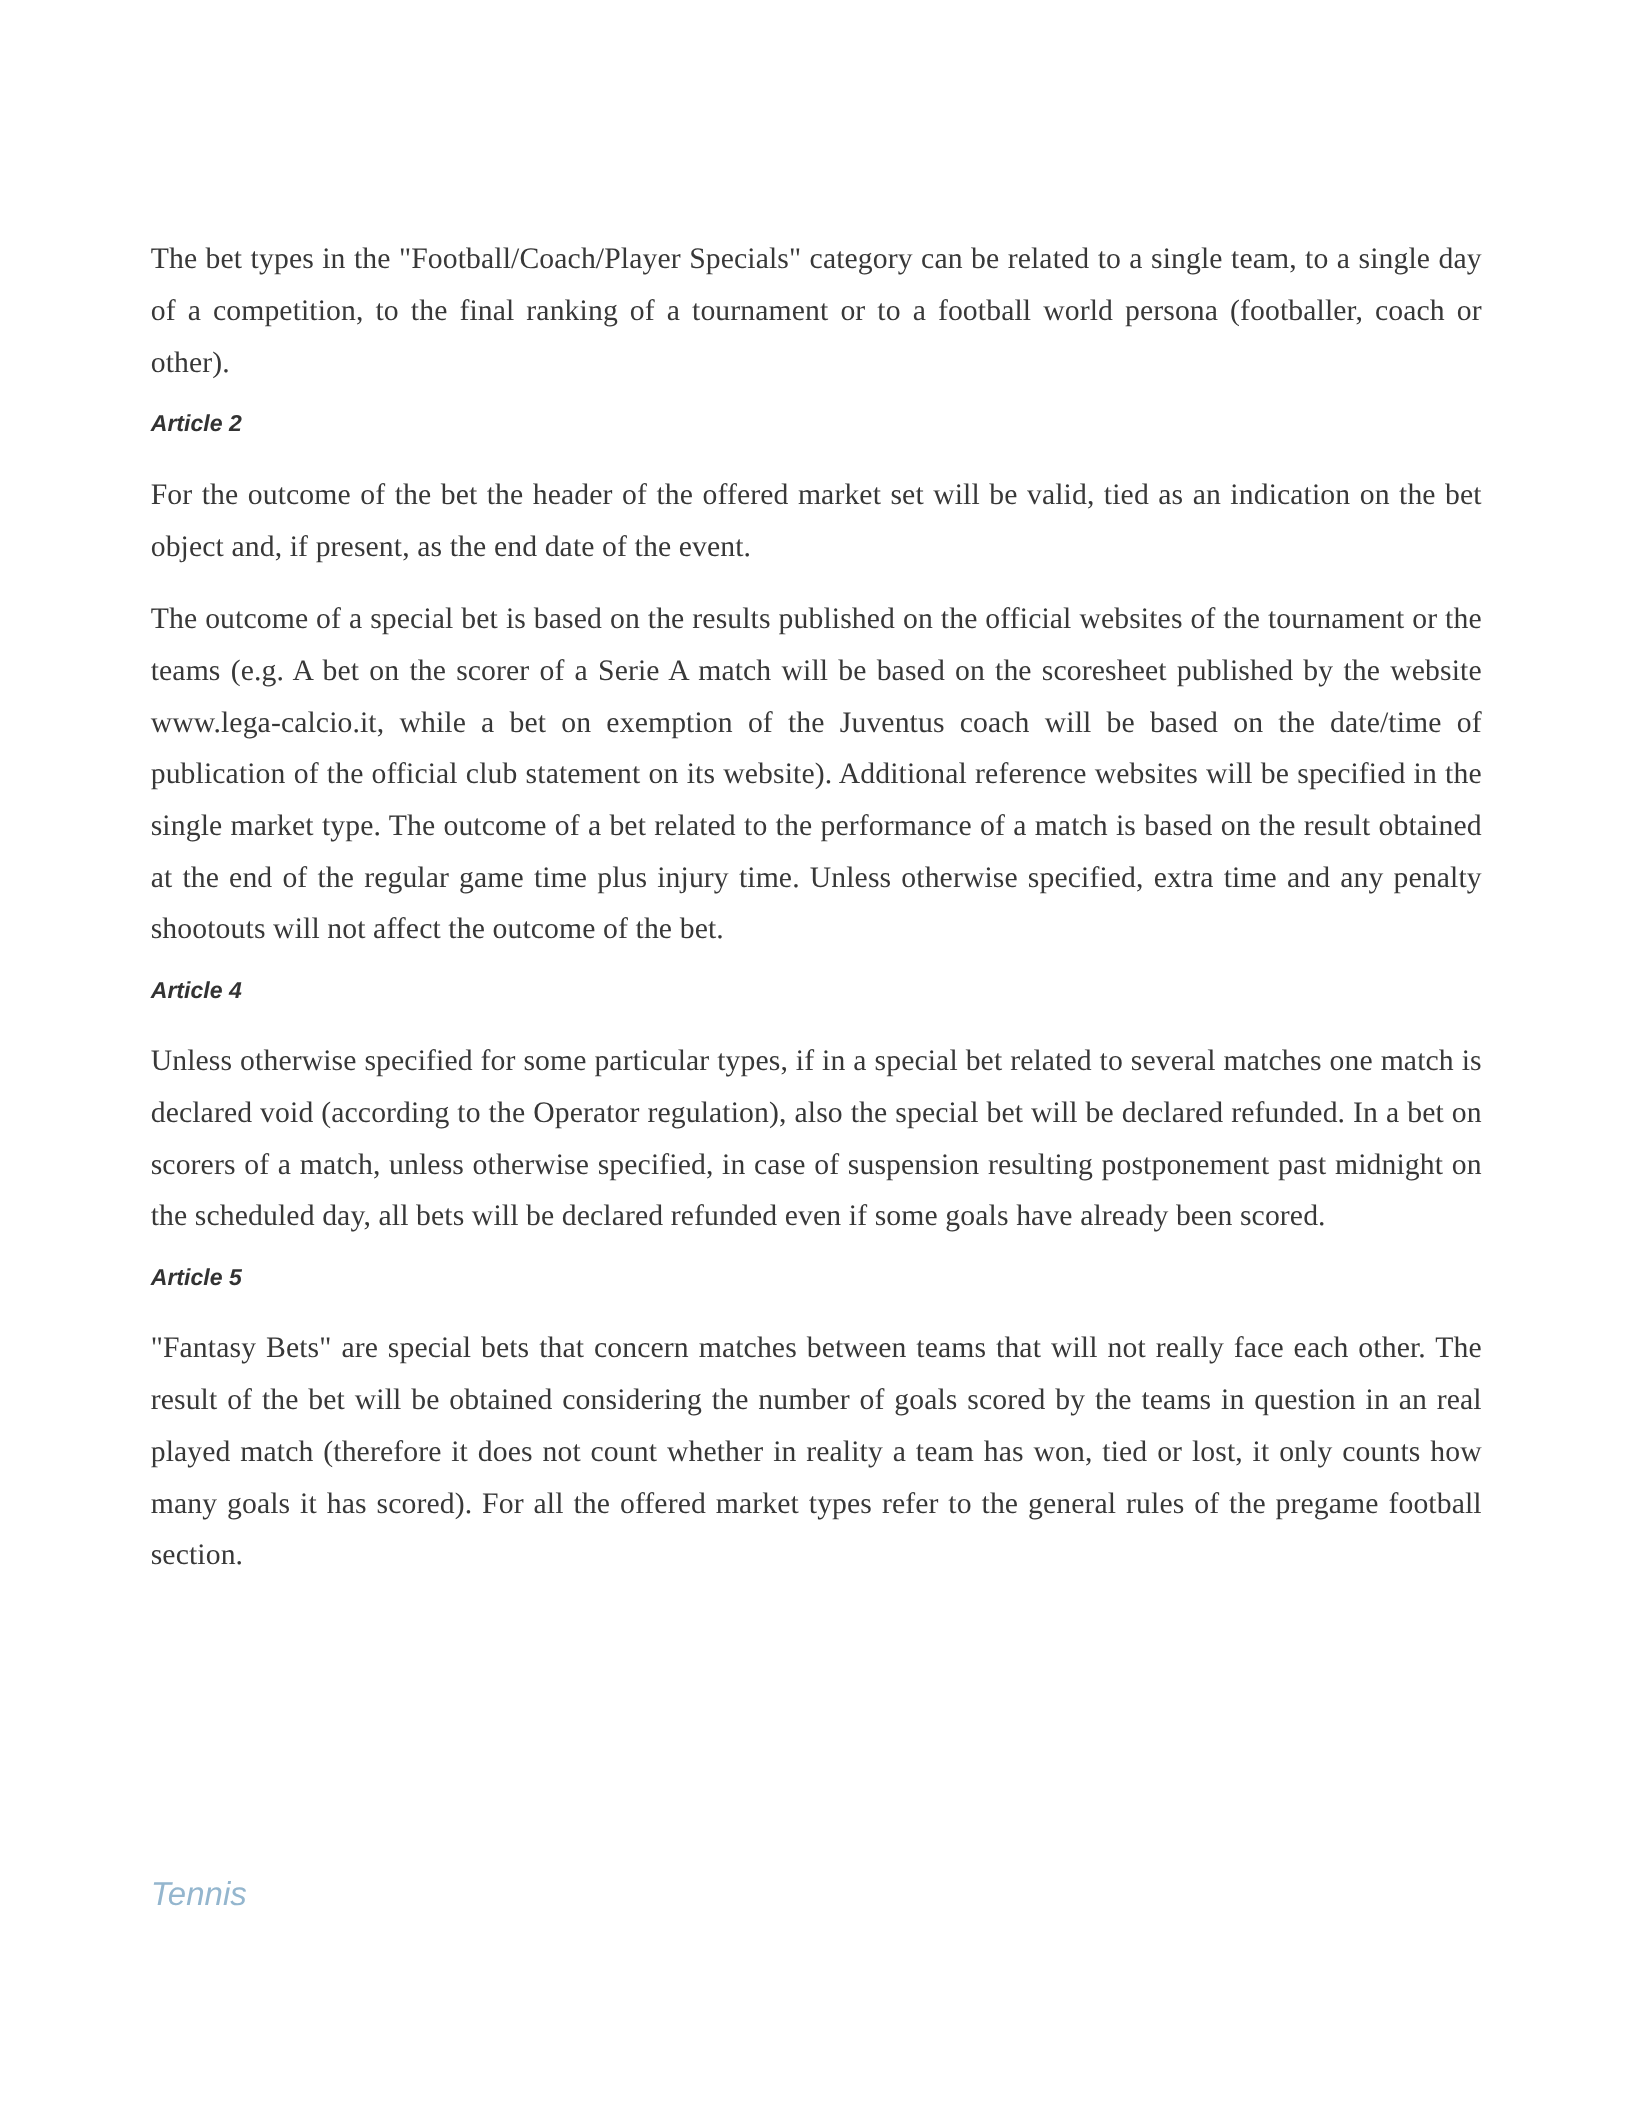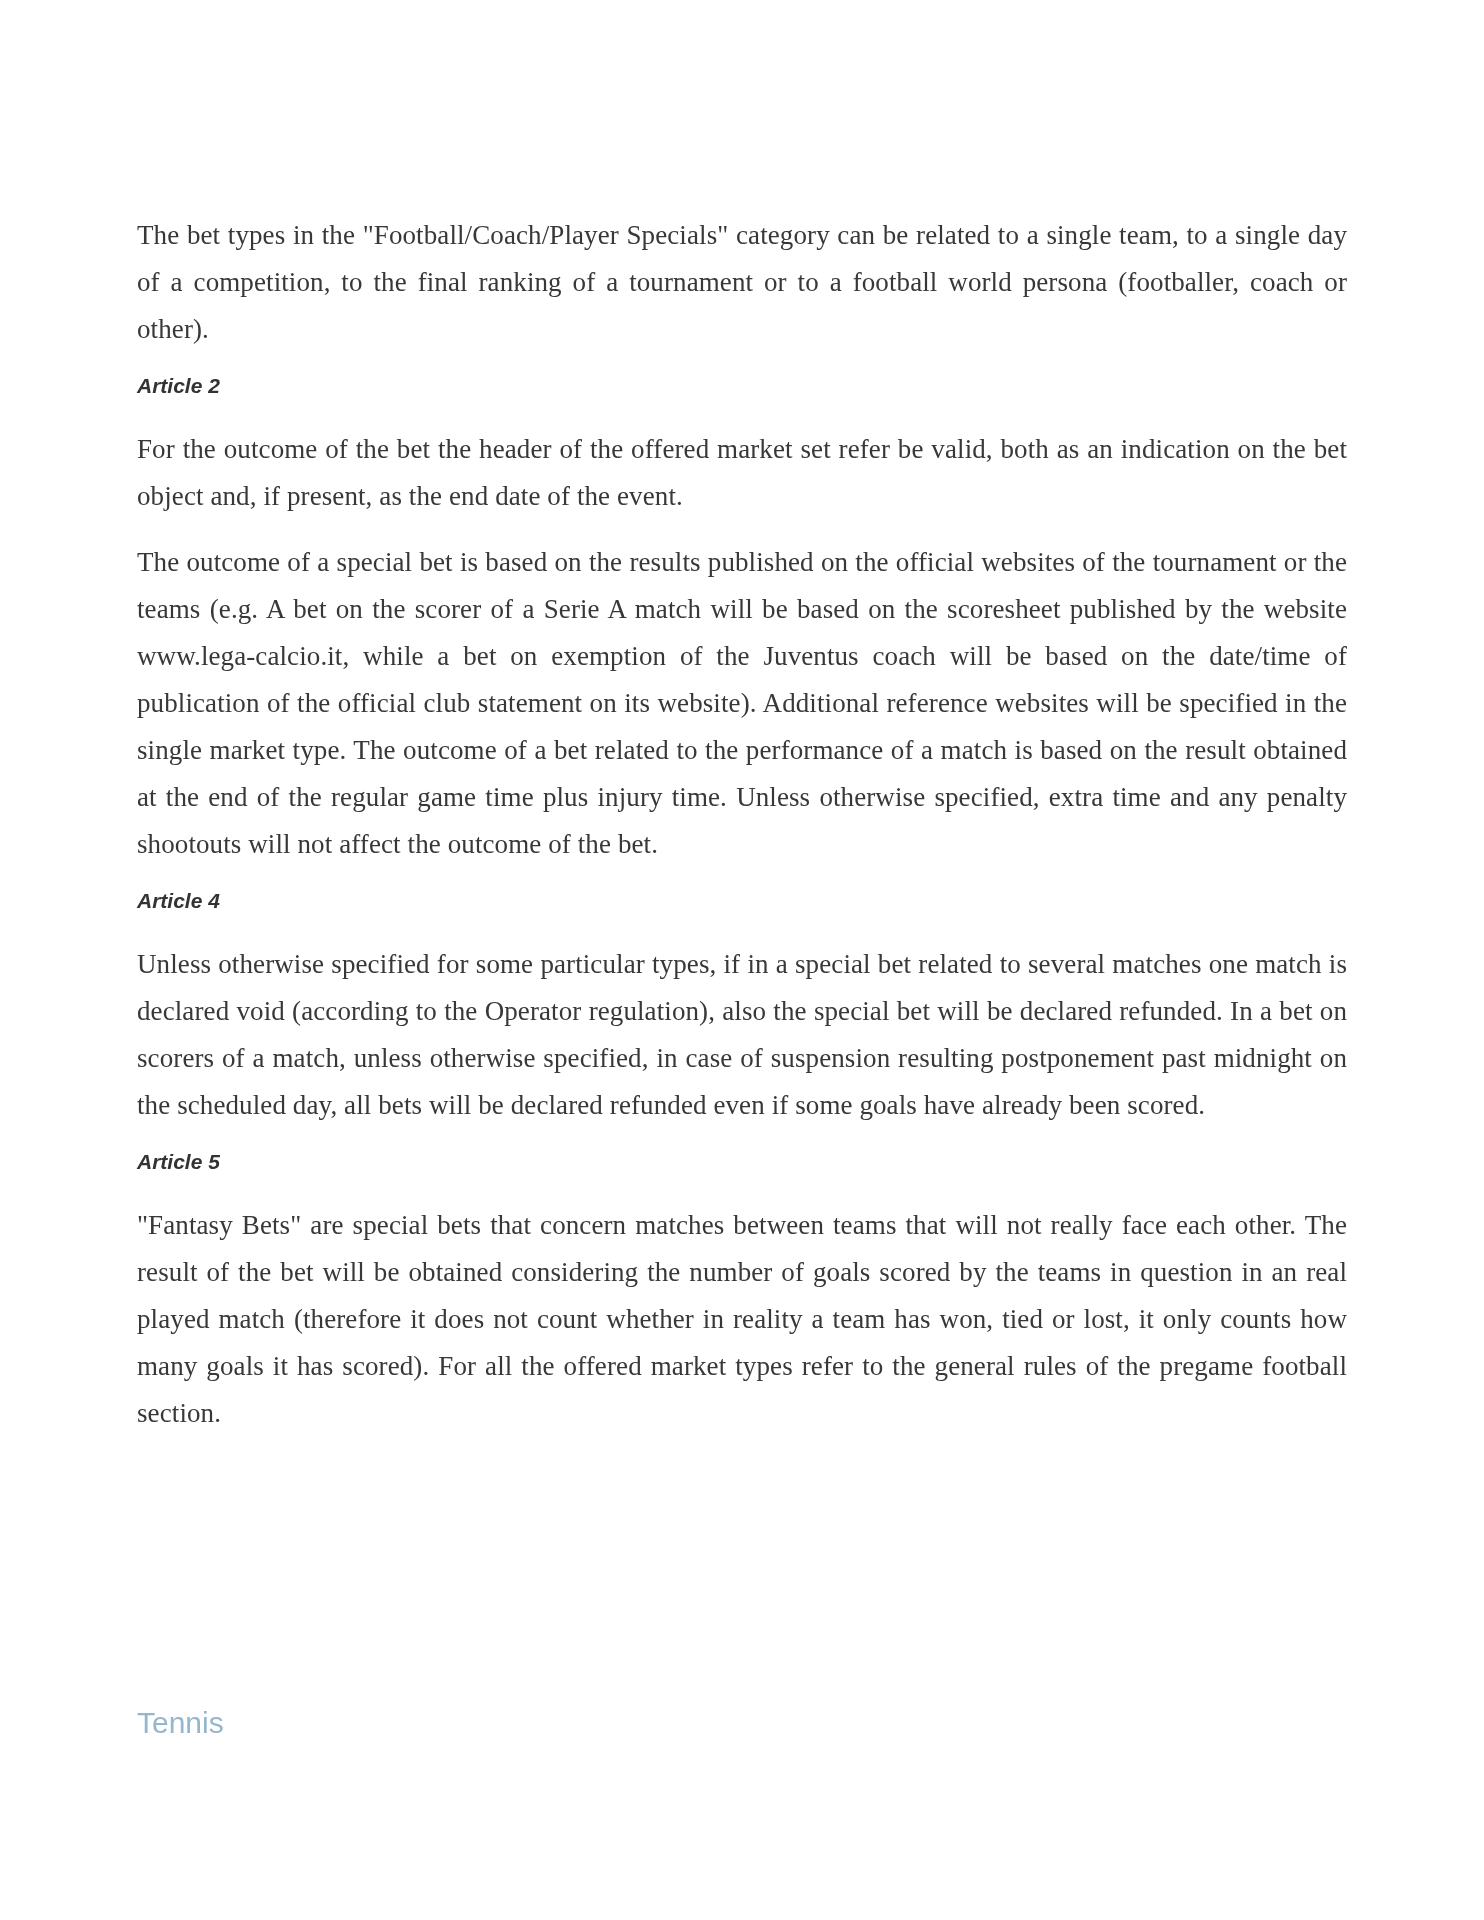--- a/index.html
+++ b/index.html
@@ -29,36 +29,37 @@
     font-family: "Liberation Sans", "DejaVu Sans", sans-serif;
     font-style: italic;
     font-weight: 700;
     font-size: 21px;
     color: #333333;
     margin: 19px 0 26px 0;
     line-height: 28px;
   }
   .section-heading-tennis {
     font-family: "Liberation Sans", "DejaVu Sans", sans-serif;
+    font-style: italic;
     font-weight: 400;
     font-size: 30px;
     color: #94b6ce;
     margin: 268px 0 0 0;
     line-height: 36px;
   }
 </style>
 </head>
 <body>
 
 <div class="page">
 
   <p class="body-text">The bet types in the "Football/Coach/Player Specials" category can be related to a single team, to a single day of a competition, to the final ranking of a tournament or to a football world persona (footballer, coach or other).</p>
 
   <h2 class="article-heading">Article 2</h2>
-  <p class="body-text">For the outcome of the bet the header of the offered market set refer be valid, both as an indication on the bet object and, if present, as the end date of the event.</p>
+  <p class="body-text">For the outcome of the bet the header of the offered market set will be valid, tied as an indication on the bet object and, if present, as the end date of the event.</p>
 
   <p class="body-text">The outcome of a special bet is based on the results published on the official websites of the tournament or the teams (e.g. A bet on the scorer of a Serie A match will be based on the scoresheet published by the website www.lega-calcio.it, while a bet on exemption of the Juventus coach will be based on the date/time of publication of the official club statement on its website). Additional reference websites will be specified in the single market type. The outcome of a bet related to the performance of a match is based on the result obtained at the end of the regular game time plus injury time. Unless otherwise specified, extra time and any penalty shootouts will not affect the outcome of the bet.</p>
 
   <h2 class="article-heading">Article 4</h2>
   <p class="body-text">Unless otherwise specified for some particular types, if in a special bet related to several matches one match is declared void (according to the Operator regulation), also the special bet will be declared refunded. In a bet on scorers of a match, unless otherwise specified, in case of suspension resulting postponement past midnight on the scheduled day, all bets will be declared refunded even if some goals have already been scored.</p>
 
   <h2 class="article-heading">Article 5</h2>
   <p class="body-text">"Fantasy Bets" are special bets that concern matches between teams that will not really face each other. The result of the bet will be obtained considering the number of goals scored by the teams in question in an real played match (therefore it does not count whether in reality a team has won, tied or lost, it only counts how many goals it has scored). For all the offered market types refer to the general rules of the pregame football section.</p>
 
   <h1 class="section-heading-tennis">Tennis</h1>

